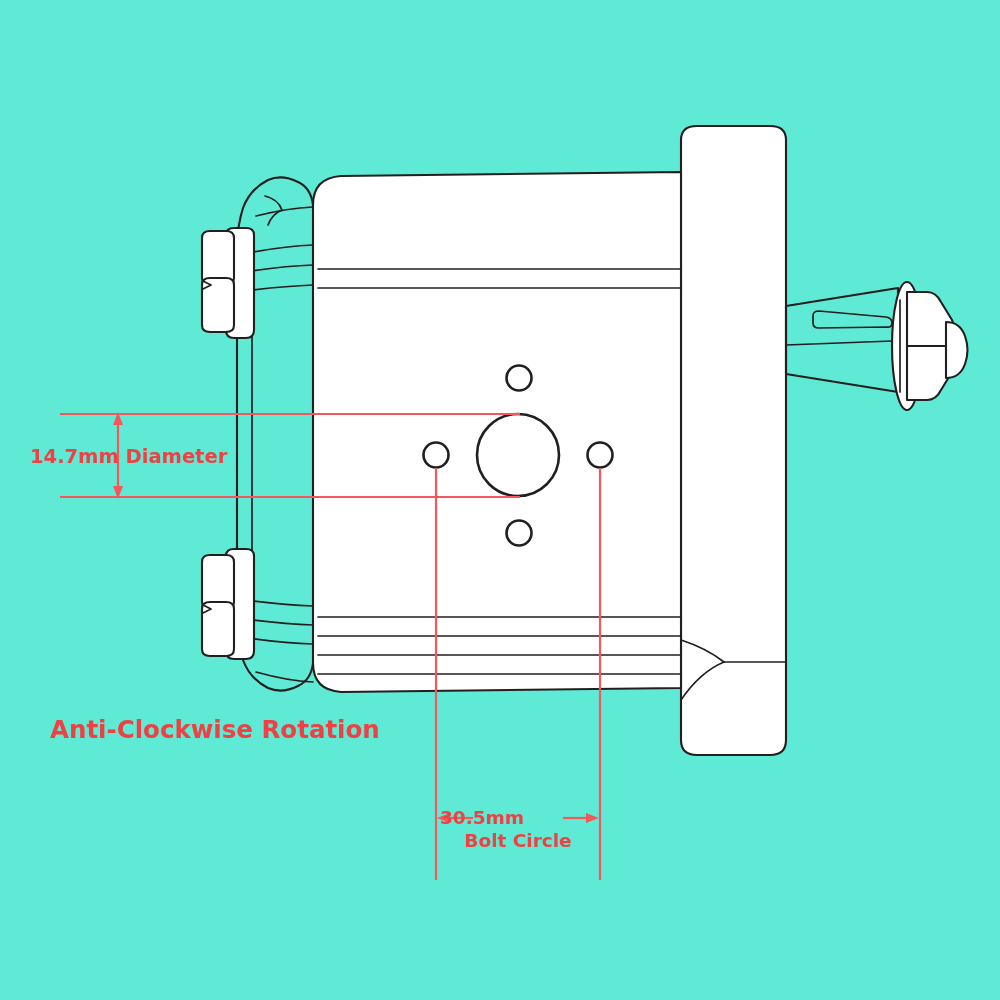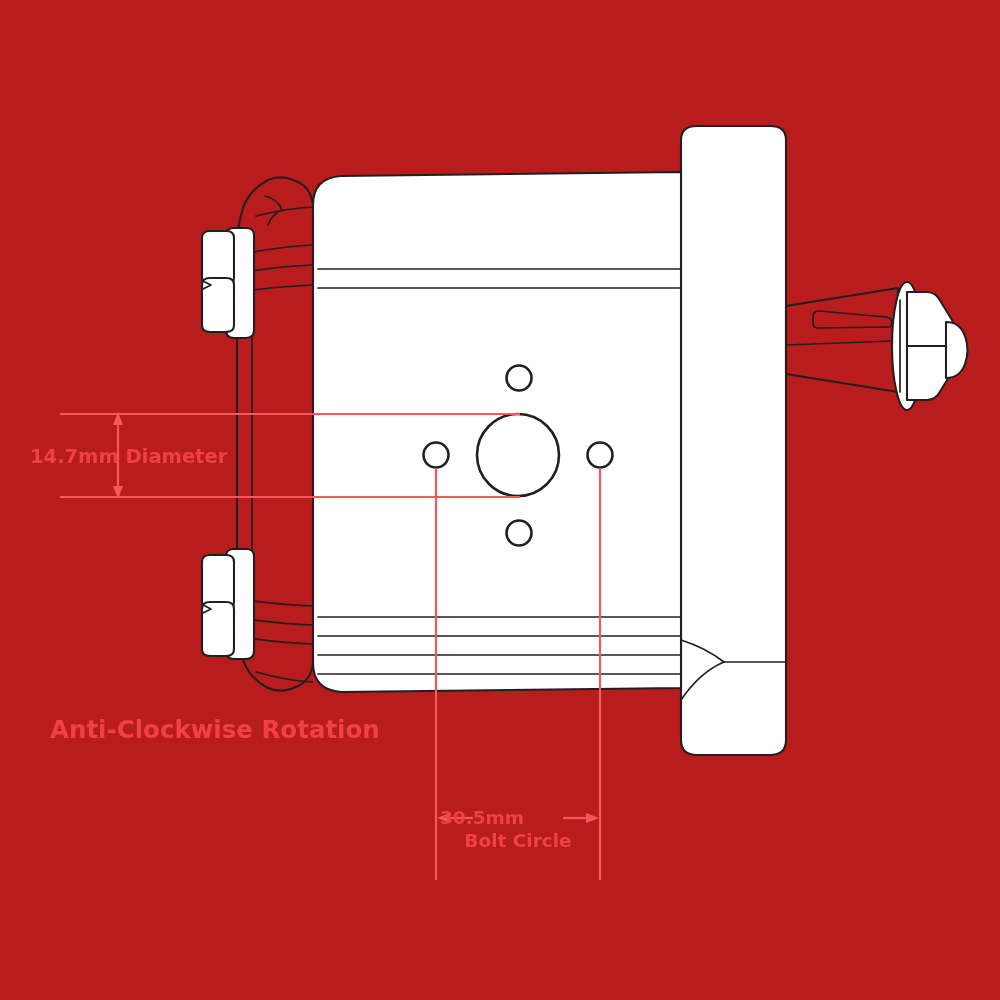--- a/index.html
+++ b/index.html
@@ -7,21 +7,21 @@
     padding: 0;
     background: #ffffff;
   }
   body {
     font-family: "Liberation Sans", sans-serif;
   }
   #drawing-root {
     position: relative;
     width: 1000px;
     height: 1000px;
-    background: #b91c1c;
+    background: #5eead4;
     overflow: hidden;
   }
   #drawing-svg {
     position: absolute;
     top: 0;
     left: 0;
     width: 1000px;
     height: 1000px;
     display: block;
   }

